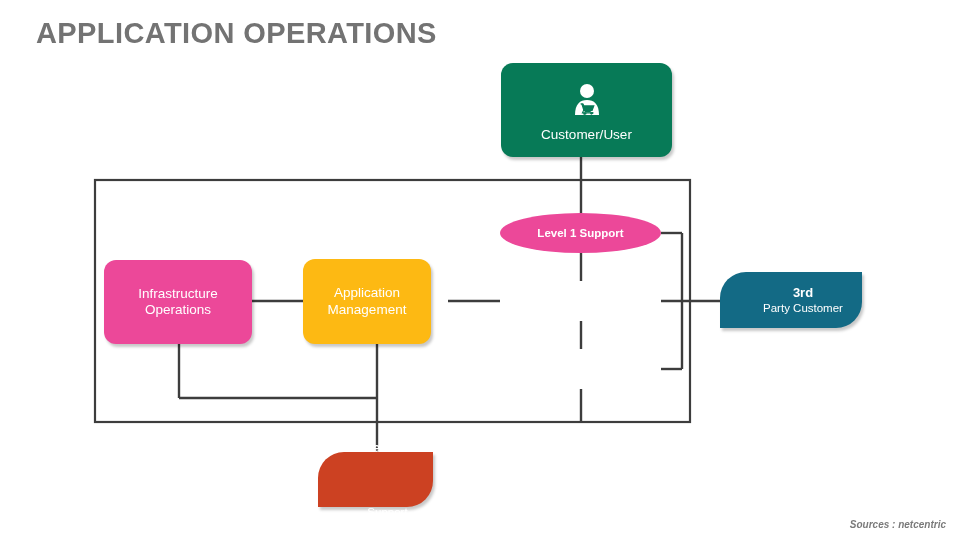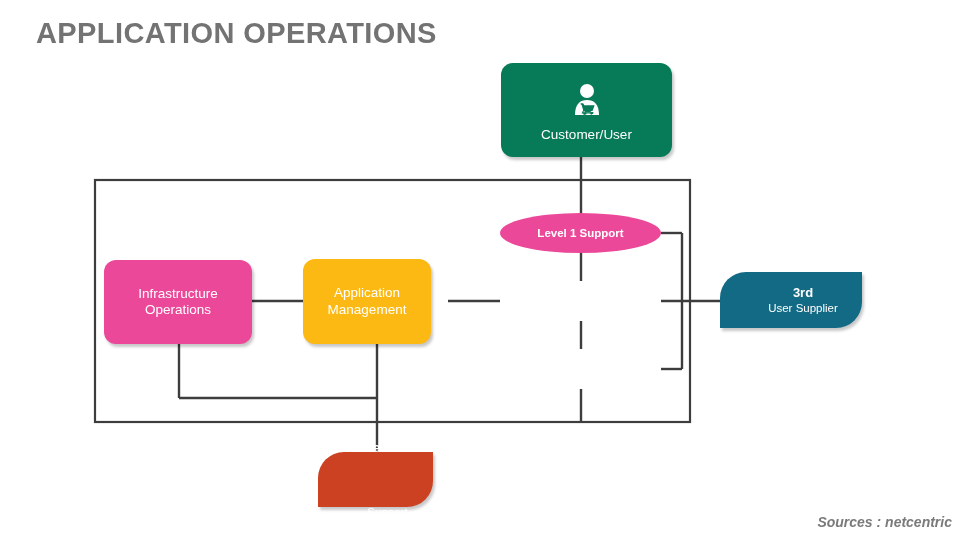--- a/index.html
+++ b/index.html
@@ -25,23 +25,23 @@
     left: 36px;
     top: 17px;
     font-size: 29px;
     font-weight: bold;
     letter-spacing: 0.4px;
     color: #737373;
     white-space: nowrap;
   }
   .source-note {
     position: absolute;
-    right: 8px;
+    right: 14px;
     bottom: 10px;
-    font-size: 14px;
+    font-size: 10px;
     font-style: italic;
     font-weight: bold;
     color: #7a7a7a;
     white-space: nowrap;
   }
   
   #wires {
     position: absolute;
     left: 0; top: 0;
     width: 960px;
@@ -183,21 +183,21 @@
     <span>Application</span>
     <span>Management</span>
   </div>
 
   <div class="node node-ellipse ell ell-l1">
     <span>Level 1 Support</span>
   </div>
 
   <div class="node node-flag box-3rd shadowed">
     <span class="ln1">3rd</span>
-    <span>User Supplier</span>
+    <span>Party Customer</span>
   </div>
 
   <div class="node node-flag box-vendor shadowed">
     <span class="ln1">Vendor</span>
     <span>Support</span>
   </div>
 
   <div class="source-note">Sources : netcentric</div>
 
 </div>

